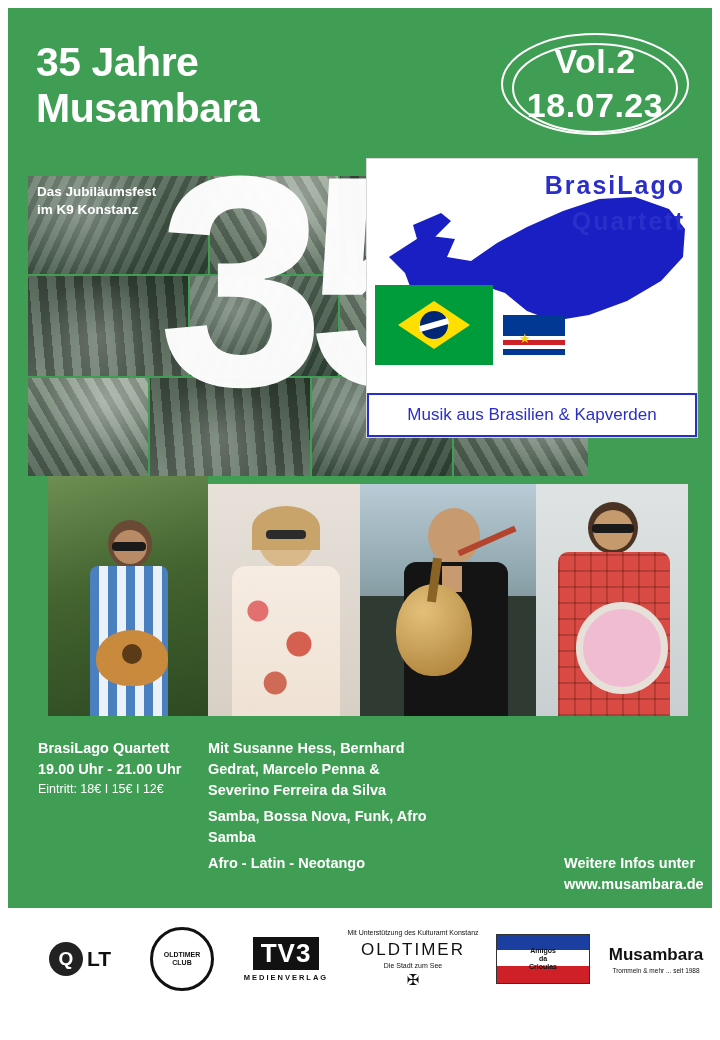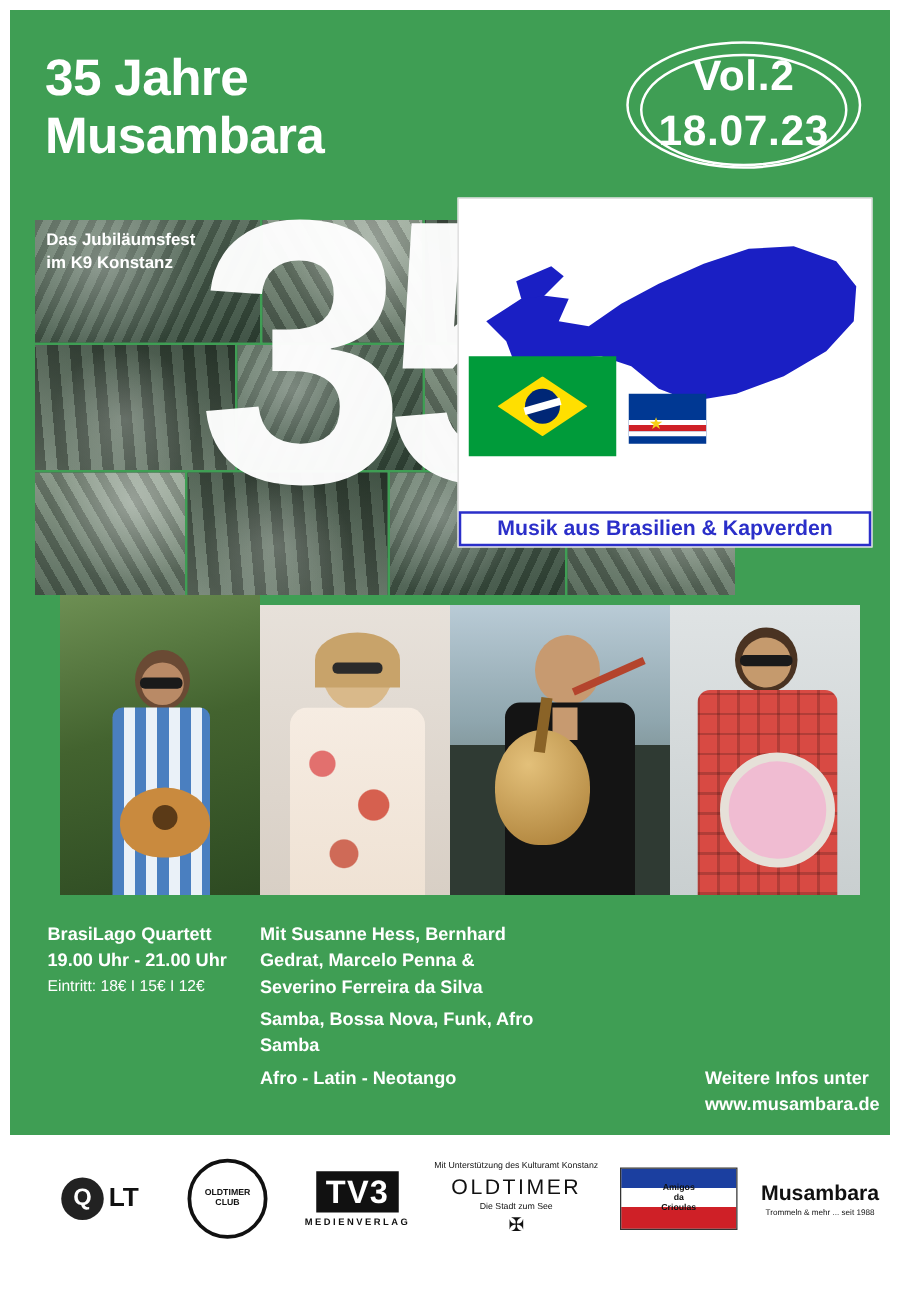--- a/index.html
+++ b/index.html
@@ -211,26 +211,26 @@
     left: 16px; top: 17px;
     color: #f7d116;
     font-size: 13px;
     line-height: 13px;
   }
   .bl-caption {
     position: absolute;
     left: 0;
     bottom: 0;
     width: 100%;
-    height: 28px;
+    height: 44px;
     border: 2px solid #2b2fc9;
     box-sizing: border-box;
     color: #2b2fc9;
     font-size: 17px;
-    font-weight: bold;
+    font-weight: normal;
     display: flex;
     align-items: center;
     justify-content: center;
     background: #ffffff;
     z-index: 4;
   }
   
   .band-photos {
     position: absolute;
     left: 40px;
@@ -475,20 +475,22 @@
         </div>
         <div style="position:absolute;left:40px;top:118px;width:78px;height:78px;border-radius:50%;background:#f0bcd2;border:7px solid #e6e0d8;"></div>
       </div>
     </div>
 
     <div class="bl-panel">
       <svg class="bl-lake" viewBox="0 0 316 205">
         <path d="M12,92 L46,70 L78,74 L70,92 L94,96 L120,78 L150,62 L186,46 L222,34 L258,32 L292,44 L308,64 L306,92 L284,116 L250,136 L212,150 L176,156 L150,146 L128,128 L104,120 L74,122 L52,132 L34,124 L28,108 Z" fill="#1a1fc4"></path>
         <path d="M36,60 L64,48 L74,56 L58,72 L40,74 Z" fill="#1a1fc4"></path>
       </svg>
+      <div class="bl-title">BrasiLago
+Quartett</div>
 
       <div class="flag-br">
         <div class="rhombus"></div>
         <div class="globe"></div>
         <div class="band"></div>
       </div>
 
       <div class="flag-cv">
         <div class="s1"></div>
         <div class="s2"></div>

